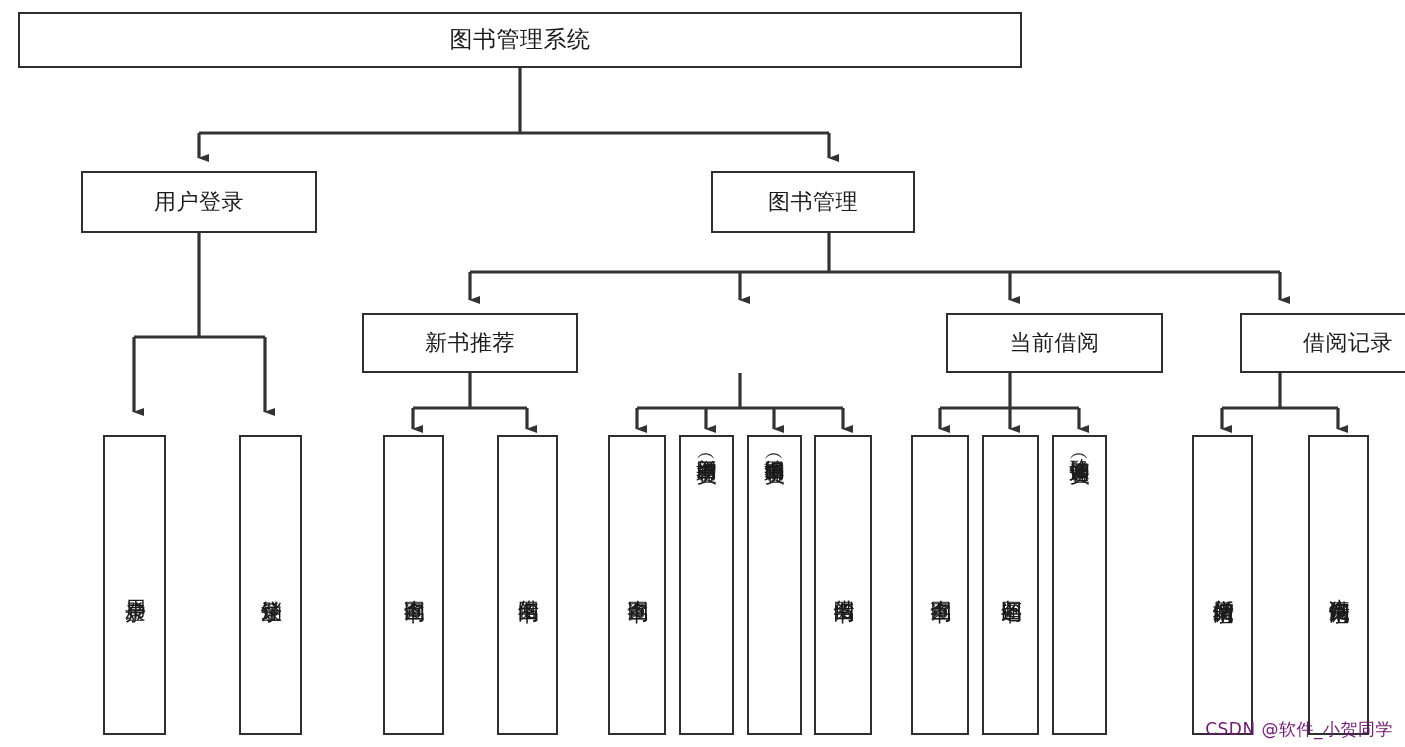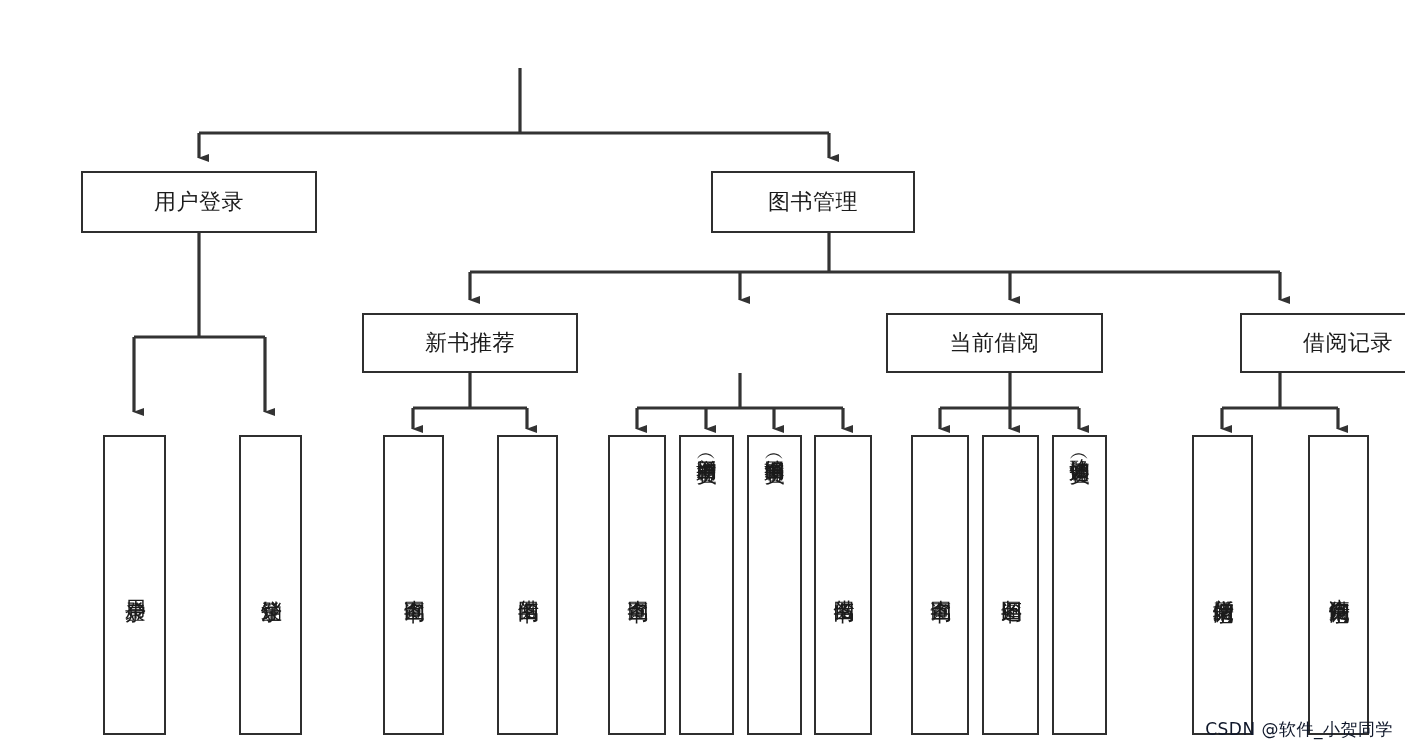--- a/index.html
+++ b/index.html
@@ -61,21 +61,21 @@
   
   .node.v.mid{
     align-items:center;
     padding-top:0;
   }
   #watermark{
     position:absolute;
     right:12px;
     bottom:6px;
     font-size:17px;
-    color:#0f172a;
+    color:#701a75;
     letter-spacing:0.5px;
     white-space:nowrap;
   }
 </style>
 </head>
 <body>
 
 <div id="canvas">
 
   <svg class="wires" viewBox="0 0 1405 747" xmlns="http://www.w3.org/2000/svg">
@@ -123,35 +123,38 @@
       <path d="M1010,408 L1010,429" marker-end="url(#arw)"></path>
       <path d="M1079,408 L1079,429" marker-end="url(#arw)"></path>
 
       <path d="M1280,373 L1280,408"></path>
       <path d="M1222,408 L1338,408"></path>
       <path d="M1222,408 L1222,429" marker-end="url(#arw)"></path>
       <path d="M1338,408 L1338,429" marker-end="url(#arw)"></path>
     </g>
   </svg>
 
+  <div class="node h" id="node-root" style="left:18px;top:12px;width:1004px;height:56px;">
+    <span class="lbl">图书管理系统</span>
+  </div>
 
   <div class="node h" id="node-user-login" style="left:81px;top:171px;width:236px;height:62px;">
     <span class="lbl">用户登录</span>
   </div>
 
   <div class="node h" id="node-book-manage" style="left:711px;top:171px;width:204px;height:62px;">
     <span class="lbl">图书管理</span>
   </div>
 
   <div class="node h" id="node-new-book-rec" style="left:362px;top:313px;width:216px;height:60px;">
     <span class="lbl">新书推荐</span>
   </div>
 
 
-  <div class="node h" id="node-current-borrow" style="left:886px;top:313px;width:217px;height:60px;">
+  <div class="node h" id="node-current-borrow" style="left:946px;top:313px;width:217px;height:60px;">
     <span class="lbl">当前借阅</span>
   </div>
 
   <div class="node h" id="node-borrow-record" style="left:1240px;top:313px;width:216px;height:60px;">
     <span class="lbl">借阅记录</span>
   </div>
 
   <div class="node v mid" style="left:103px;top:435px;width:63px;height:300px;">
     <span class="lbl">用户登录</span>
   </div>

